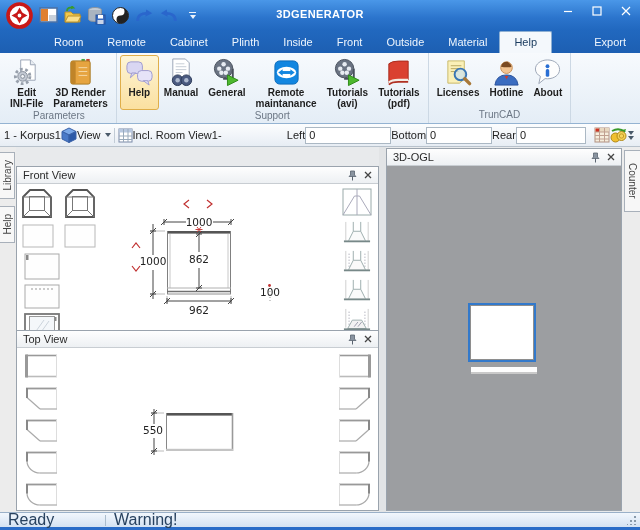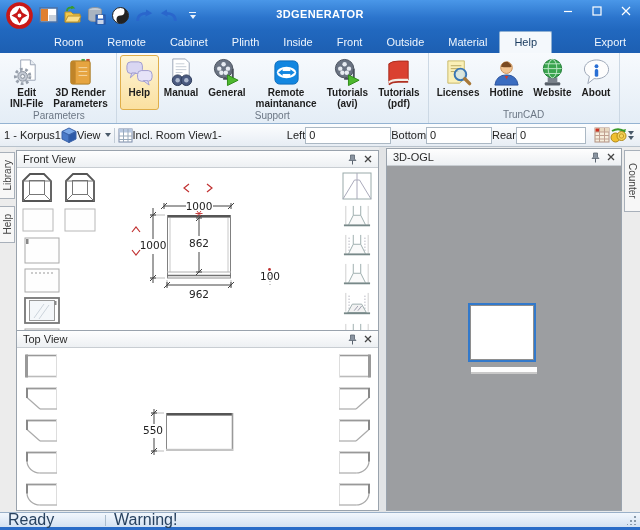--- a/index.html
+++ b/index.html
@@ -427,29 +427,20 @@
           <svg>
               <use href="#i-hotline"></use>
             </svg>
           <div class="rlab">
               <span>Hotline</span>
               <span></span>
             </div>
         </div>
         <div class="rbtn">
           <svg>
-              <use href="#i-website"></use>
-            </svg>
-          <div class="rlab">
-              <span>Website</span>
-              <span></span>
-            </div>
-        </div>
-        <div class="rbtn">
-          <svg>
               <use href="#i-about"></use>
             </svg>
           <div class="rlab">
               <span>About</span>
               <span></span>
             </div>
         </div>
       </div>
       <div class="glabel">TrunCAD</div>
     </div>
@@ -514,21 +505,21 @@
       <span class="vt">Help</span>
     </div>
 
     <div class="dockstrip" style="left:379px;width:7px;background:#e2e4e6;"></div>
 
     <div class="dockstrip" style="right:0;width:18px;"></div>
     <div class="vtab" style="right:0;top:3px;height:62px;border-right:none;width:16px;">
       <span class="vt">Counter</span>
     </div>
 
-    <div class="panel" style="left:16px;top:3px;width:363px;height:182px;">
+    <div class="panel" style="left:16px;top:19px;width:363px;height:182px;">
       <div class="phead">
         <span>Front View</span>
         <span class="sp"></span>
         <div class="hbtn">
           <svg width="9" height="11" viewBox="0 0 9 11">
             <path d="M2.5 1 h4 v4 l1.5 1.5 h-7 L2.5 5z" fill="#8a94a0" stroke="#5a6470" stroke-width=".8"></path>
             <path d="M4.5 6.5 v4" stroke="#5a6470"></path>
           </svg>
         </div>
         <div class="hbtn">

